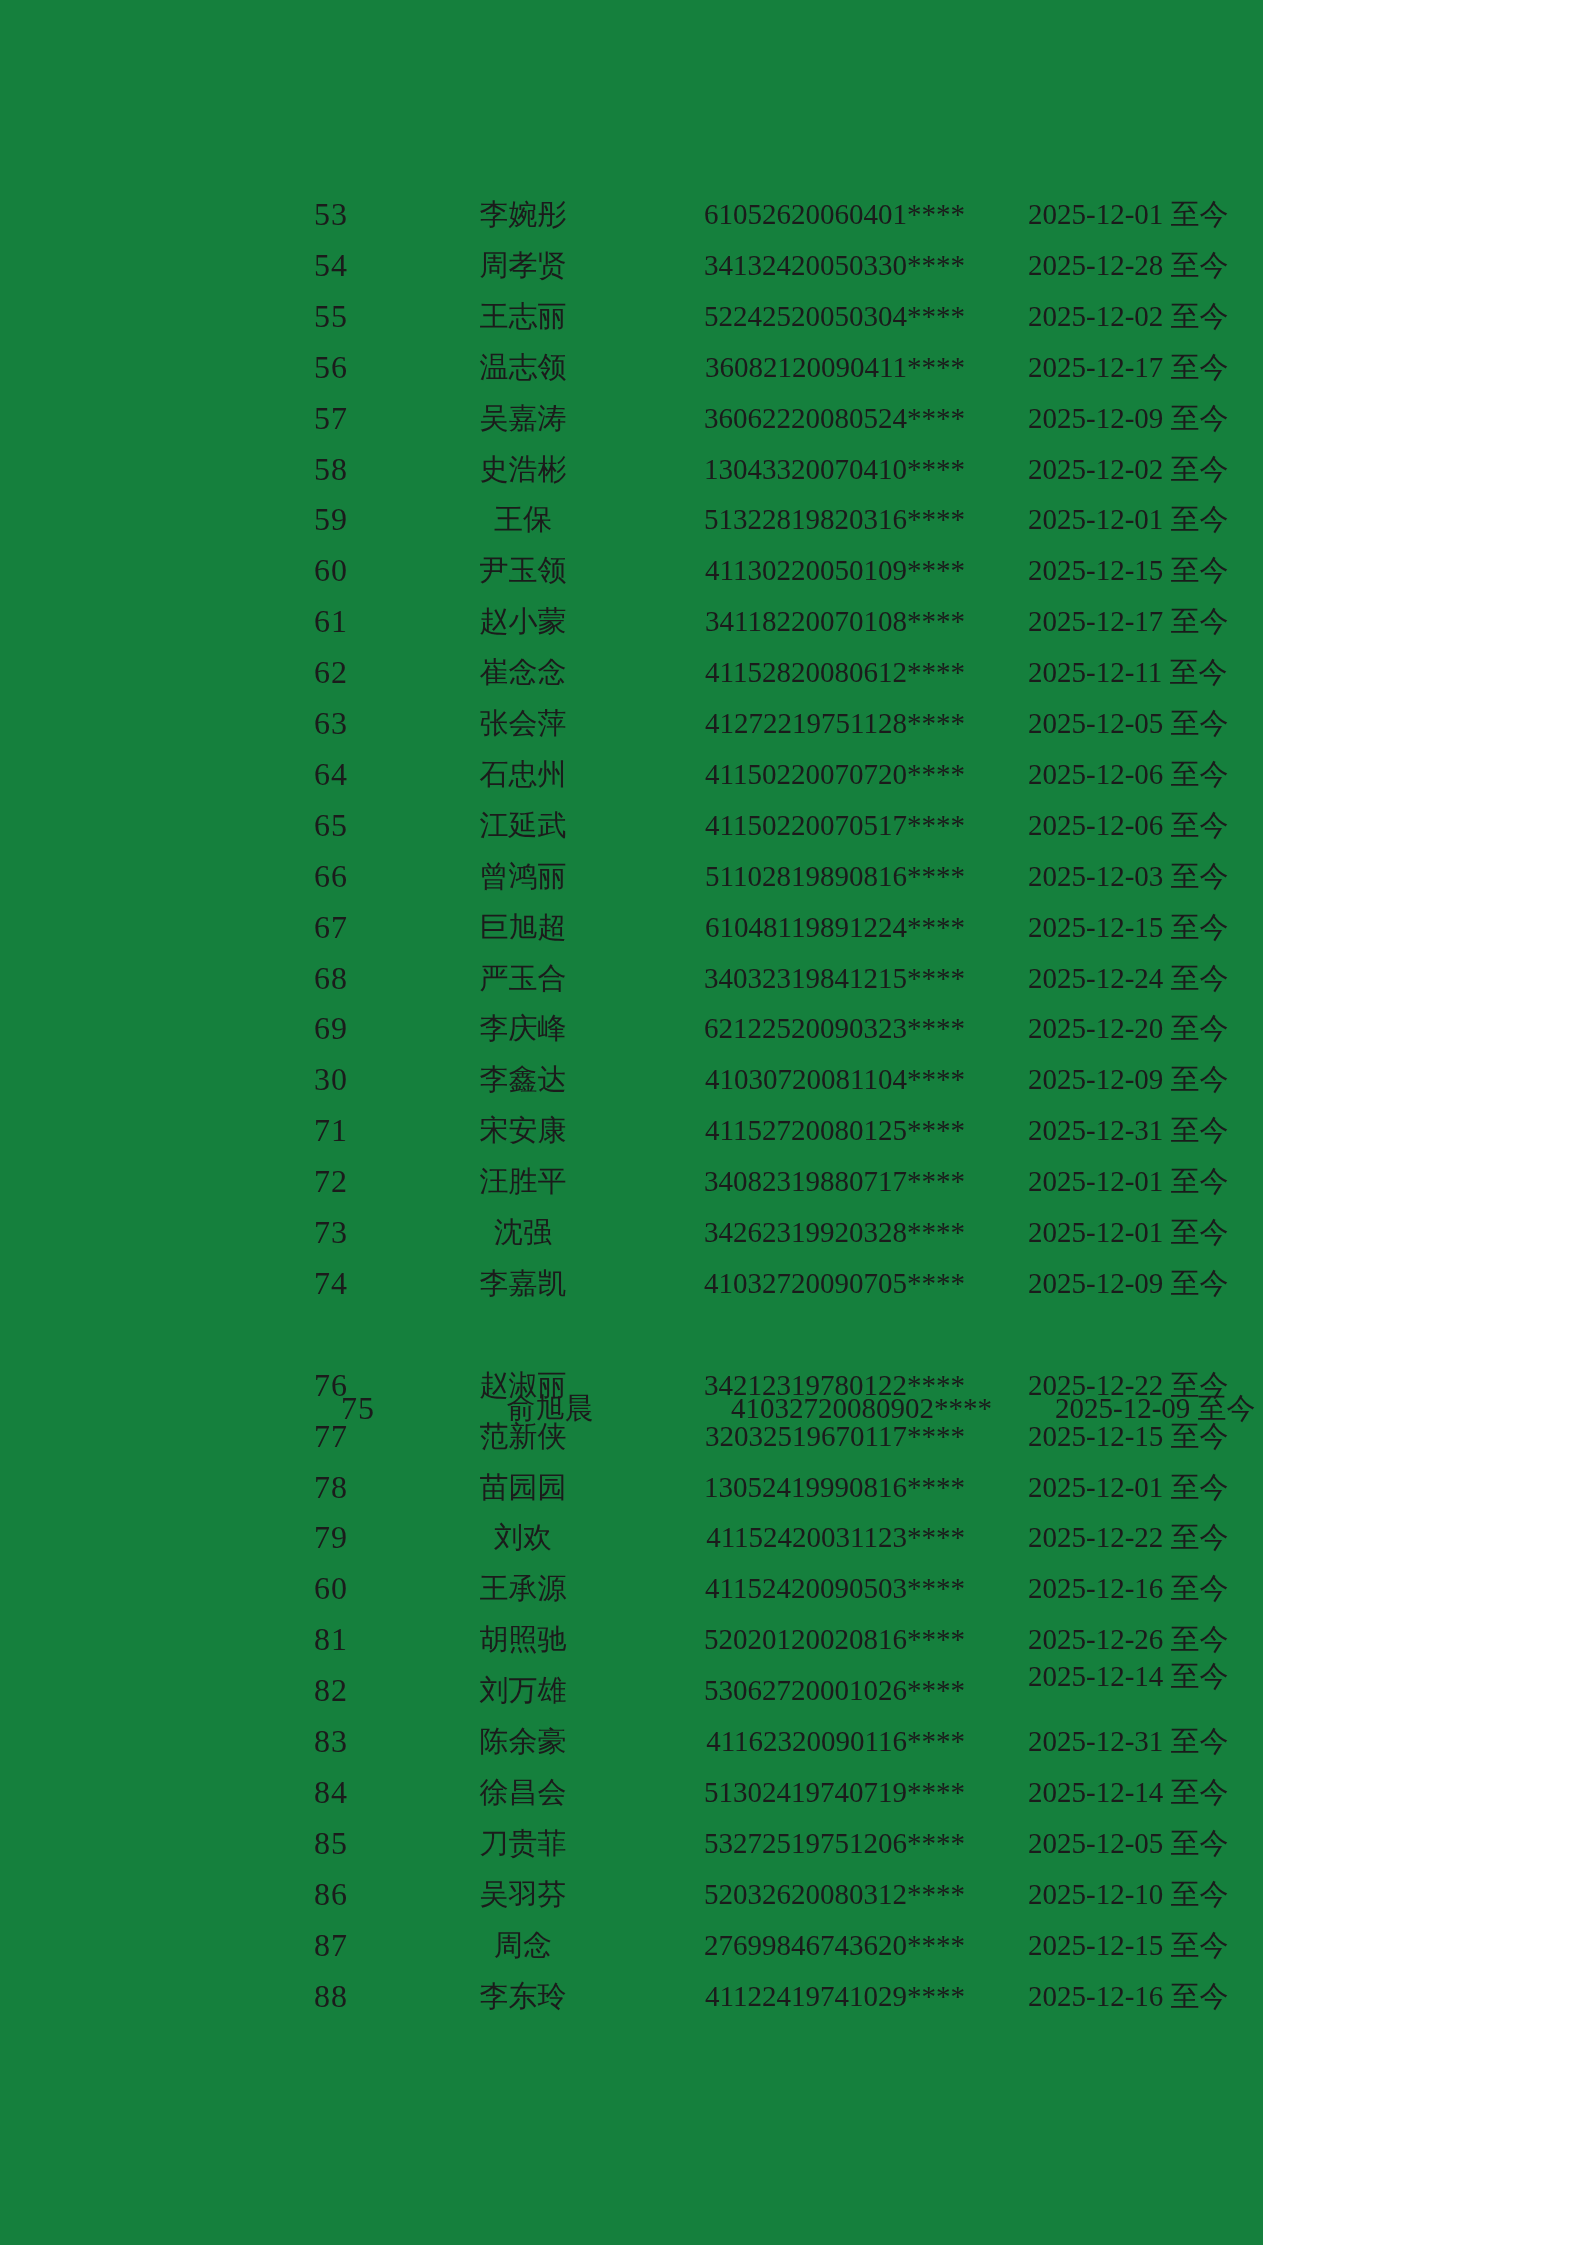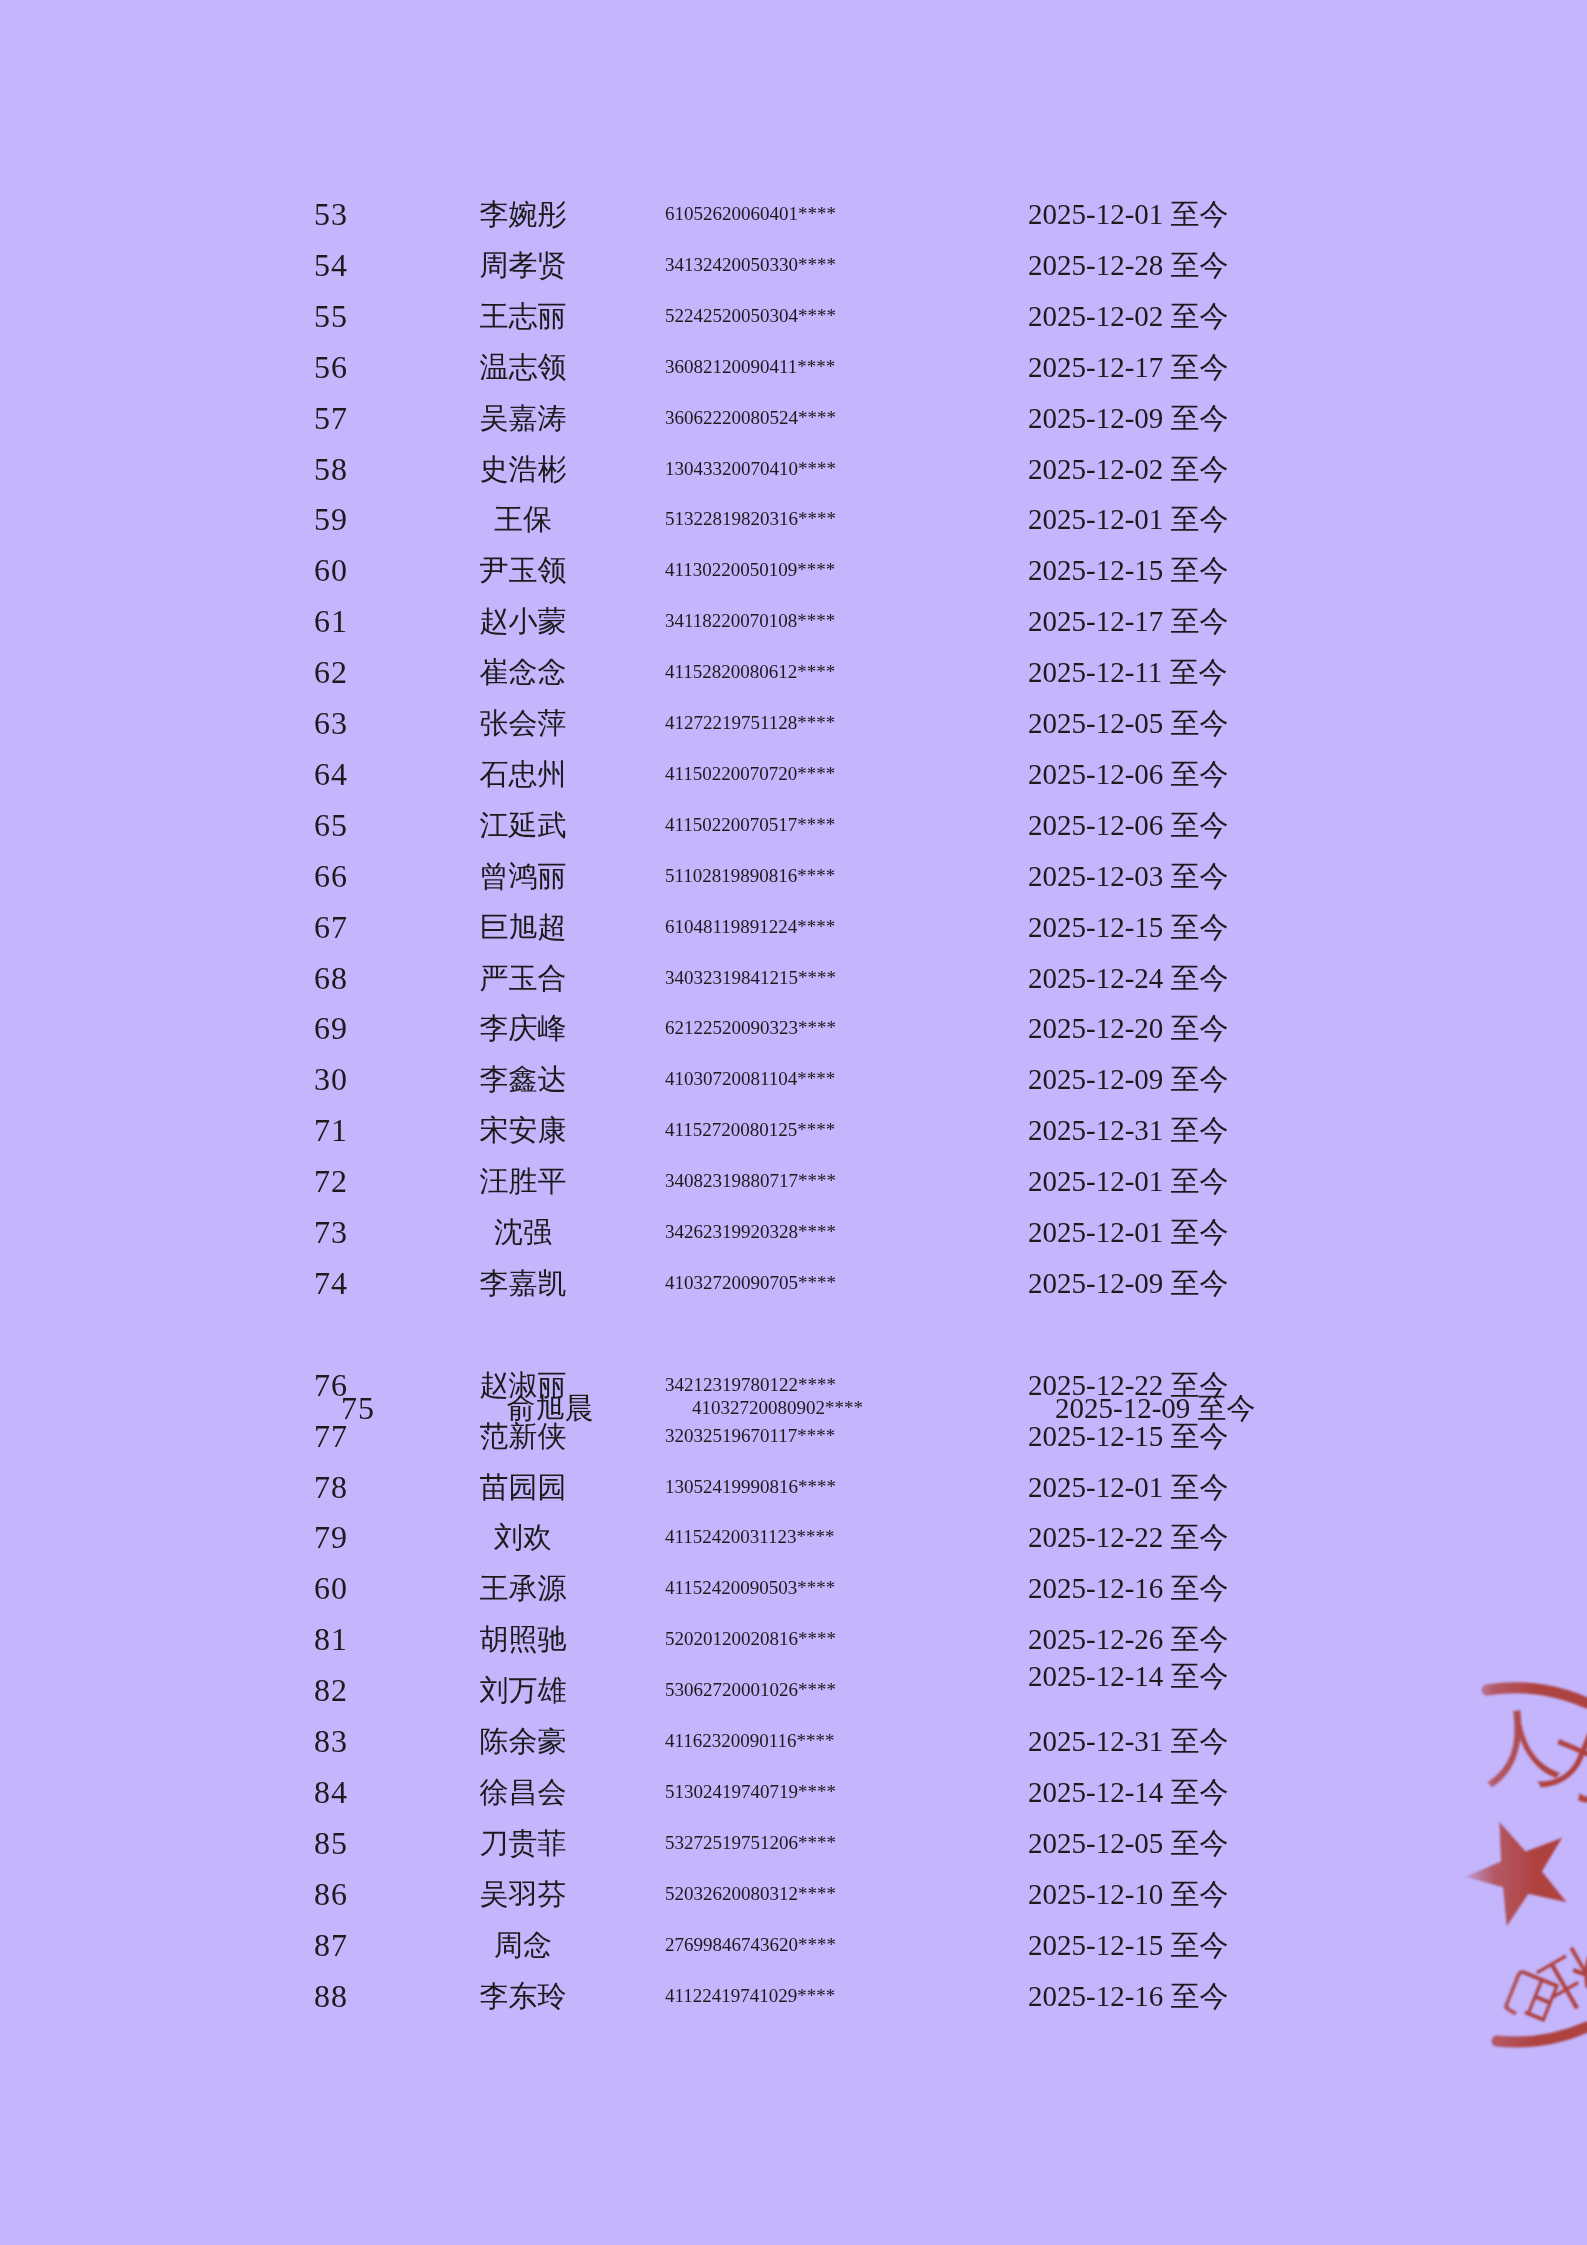--- a/index.html
+++ b/index.html
@@ -1,20 +1,20 @@
 <!DOCTYPE html>
 <html><head>
 <meta charset="utf-8">
 <style>
   html,body{margin:0;padding:0;background:#ffffff;}
   .page{
     position:relative;
-    width:1587px;
+    width:1263px;
     height:2245px;
-    background:#c4b5fd;
+    background:#15803d;
     overflow:hidden;
     font-family:"Liberation Serif","DejaVu Serif",serif;
     color:#1b1b1b;
   }
   .row{
     position:absolute;
     left:0;
     width:1587px;
     height:40px;
     line-height:36px;
@@ -27,22 +27,22 @@
     font-size:32px;
     letter-spacing:1px;
   }
   .cell-name{
     left:450px;width:146px;
     text-align:center;
     font-size:29px;
   }
   .cell-id{
     left:665px;width:300px;
-    text-align:left;
-    font-size:19px;
+    text-align:right;
+    font-size:29px;
   }
   .cell-date{
     left:1028px;width:240px;
     text-align:left;
     font-size:29px;
   }
   .cell-date.raised{transform:translateY(-14px);}
   .footer{
     position:absolute;
     top:2024px;left:0;

